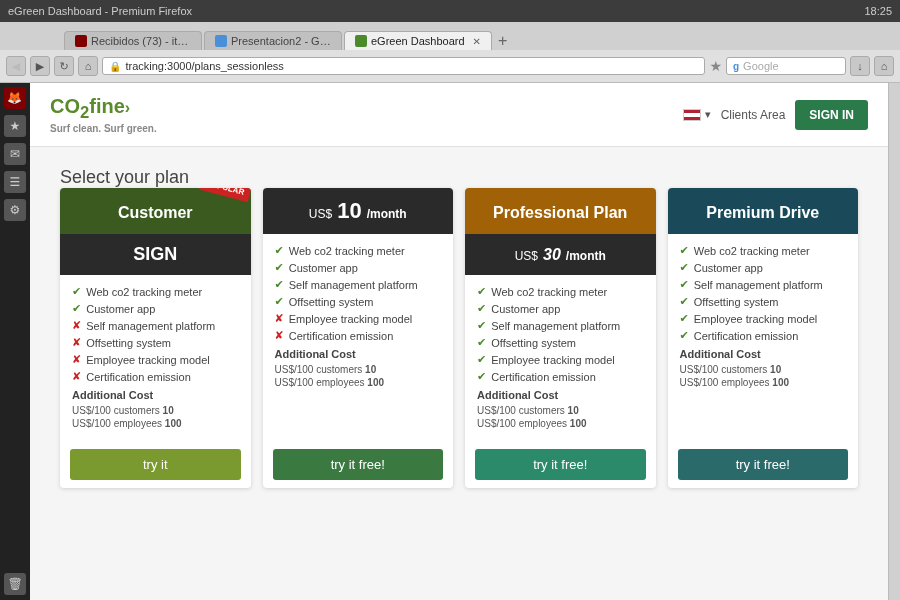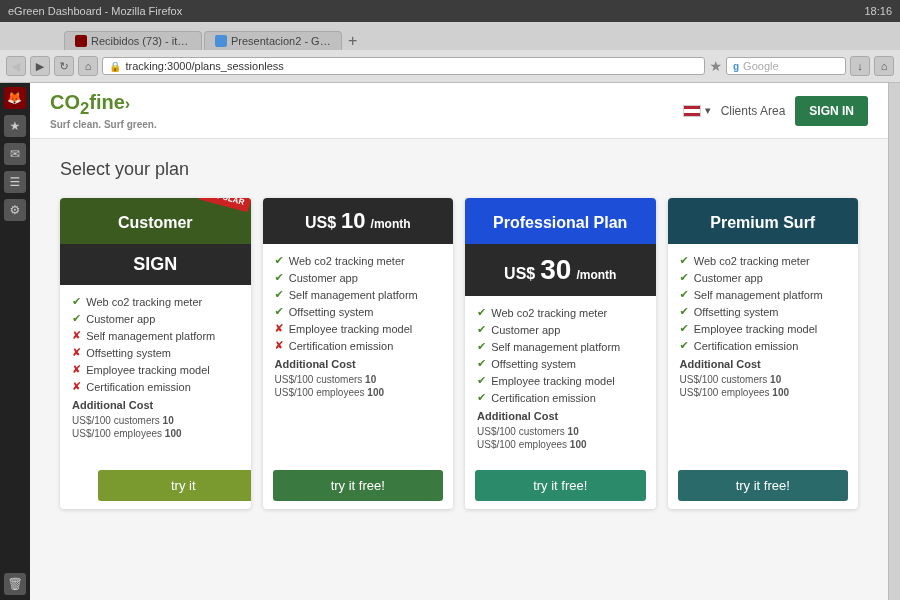--- a/index.html
+++ b/index.html
@@ -129,21 +129,21 @@
       overflow-y: auto;
     }
 
     
     .nav-header {
       background: white;
       display: flex;
       align-items: center;
       padding: 8px 20px;
       border-bottom: 1px solid #e0e0e0;
-      height: 56px;
+      height: 64px;
     }
     .logo {
       font-size: 20px;
       font-weight: bold;
       color: #5a8a2a;
     }
     .logo-sub { font-size: 10px; color: #888; display: block; }
     .nav-right {
       margin-left: auto;
       display: flex;
@@ -167,21 +167,20 @@
       cursor: pointer;
     }
 
     
     .plans-section {
       padding: 20px 30px;
     }
     .plans-title {
       font-size: 18px;
       color: #444;
-      margin-bottom: 18px;
       font-weight: normal;
     }
     .plans-grid {
       display: grid;
       grid-template-columns: repeat(4, 1fr);
       gap: 12px;
     }
     .plan-card {
       border-radius: 4px;
       overflow: hidden;
@@ -193,21 +192,21 @@
     .plan-header {
       padding: 16px 10px 12px;
       text-align: center;
       color: white;
       font-size: 16px;
       font-weight: bold;
       position: relative;
     }
     .plan-header.dark-green { background: #3a5a20; }
     .plan-header.medium-green { background: #2e6640; }
-    .plan-header.teal { background: #1d4ed8; }
+    .plan-header.teal { background: #a16207; }
     .plan-header.dark-teal { background: #1a4a5a; }
 
     .popular-badge {
       position: absolute;
       top: -2px; right: -2px;
       background: #cc2222;
       color: white;
       font-size: 8px;
       font-weight: bold;
       padding: 4px 6px;
@@ -217,21 +216,21 @@
     }
 
     .plan-price {
       background: #2a2a2a;
       color: white;
       text-align: center;
       padding: 10px 6px;
       font-size: 18px;
       font-weight: bold;
     }
-    .plan-price .currency { font-size: 16px; font-weight: bold; }
+    .plan-price .currency { font-size: 12px; font-weight: normal; }
     .plan-price .period { font-size: 12px; font-weight: bold; }
 
     .plan-features {
       padding: 10px 12px;
       font-size: 11px;
       color: #444;
       flex: 1;
     }
     .feature-item {
       display: flex;
@@ -256,50 +255,55 @@
     .try-btn {
       width: 100%;
       padding: 8px;
       border: none;
       border-radius: 3px;
       color: white;
       font-size: 13px;
       cursor: pointer;
       text-align: center;
     }
-    .try-btn.olive { background: #7a9a30; margin-left: 28px; }
+    .try-btn.olive { background: #7a9a30; }
     .try-btn.medium-green { background: #3a7a40; }
     .try-btn.teal { background: #2a8a6a; }
     .try-btn.dark-teal { background: #2a6a6a; }
 
     .scrollbar-area {
       width: 12px;
       background: #d0d0d0;
       border-left: 1px solid #bbb;
     }
   </style>
 </head>
 <body>
 
 <div class="os-titlebar">
-  <span>eGreen Dashboard - Mozilla Firefox</span>
+  <span>eGreen Dashboard - Premium Firefox</span>
   <span class="os-titlebar-title"></span>
-  <span class="os-titlebar-right">18:16</span>
+  <span class="os-titlebar-right">18:25</span>
 </div>
 
 <div class="browser-chrome">
   <div class="browser-tabs">
     <div style="width:24px;"></div>
     <div class="browser-tab">
       <div class="tab-favicon" style="background:#800000;"></div>
       <span style="max-width:100px;overflow:hidden;white-space:nowrap;text-overflow:ellipsis;">Recibidos (73) - it@egreen....</span>
     </div>
     <div class="browser-tab">
       <div class="tab-favicon" style="background:#4a90d9;"></div>
       <span style="max-width:100px;overflow:hidden;white-space:nowrap;text-overflow:ellipsis;">Presentacion2 - Google Drive</span>
+    </div>
+    <div class="browser-tab active">
+      <div class="tab-favicon" style="background:#4a8a2a;"></div>
+      <span>eGreen Dashboard</span>
+      <span class="tab-close">✕</span>
     </div>
     <button class="tab-new">+</button>
   </div>
   <div class="browser-toolbar">
     <button class="nav-btn disabled">◀</button>
     <button class="nav-btn">▶</button>
     <button class="nav-btn">↻</button>
     <button class="nav-btn">⌂</button>
     <div class="address-bar">
       <span class="address-lock">🔒</span>
@@ -436,21 +440,21 @@
             <button class="try-btn medium-green">try it free!</button>
           </div>
         </div>
 
         <div class="plan-card">
           <div class="plan-header teal">
             <span>Professional Plan</span>
           </div>
           <div class="plan-price">
             <span class="currency">US$</span>
-            <strong style="font-size:28px;">30</strong>
+            <strong style="font-size:16px;font-style:italic;">30</strong>
             <span class="period">/month</span>
           </div>
           <div class="plan-features">
             <div class="feature-item">
               <span class="feature-check">✔</span>
               <span>Web co2 tracking meter</span>
             </div>
             <div class="feature-item">
               <span class="feature-check">✔</span>
               <span>Customer app</span>
@@ -479,21 +483,21 @@
               <span>US$/100 employees</span> <strong>100</strong>
             </div>
           </div>
           <div class="plan-footer">
             <button class="try-btn teal">try it free!</button>
           </div>
         </div>
 
         <div class="plan-card">
           <div class="plan-header dark-teal">
-            <span>Premium Surf</span>
+            <span>Premium Drive</span>
           </div>
           <div class="plan-features">
             <div class="feature-item">
               <span class="feature-check">✔</span>
               <span>Web co2 tracking meter</span>
             </div>
             <div class="feature-item">
               <span class="feature-check">✔</span>
               <span>Customer app</span>
             </div>

